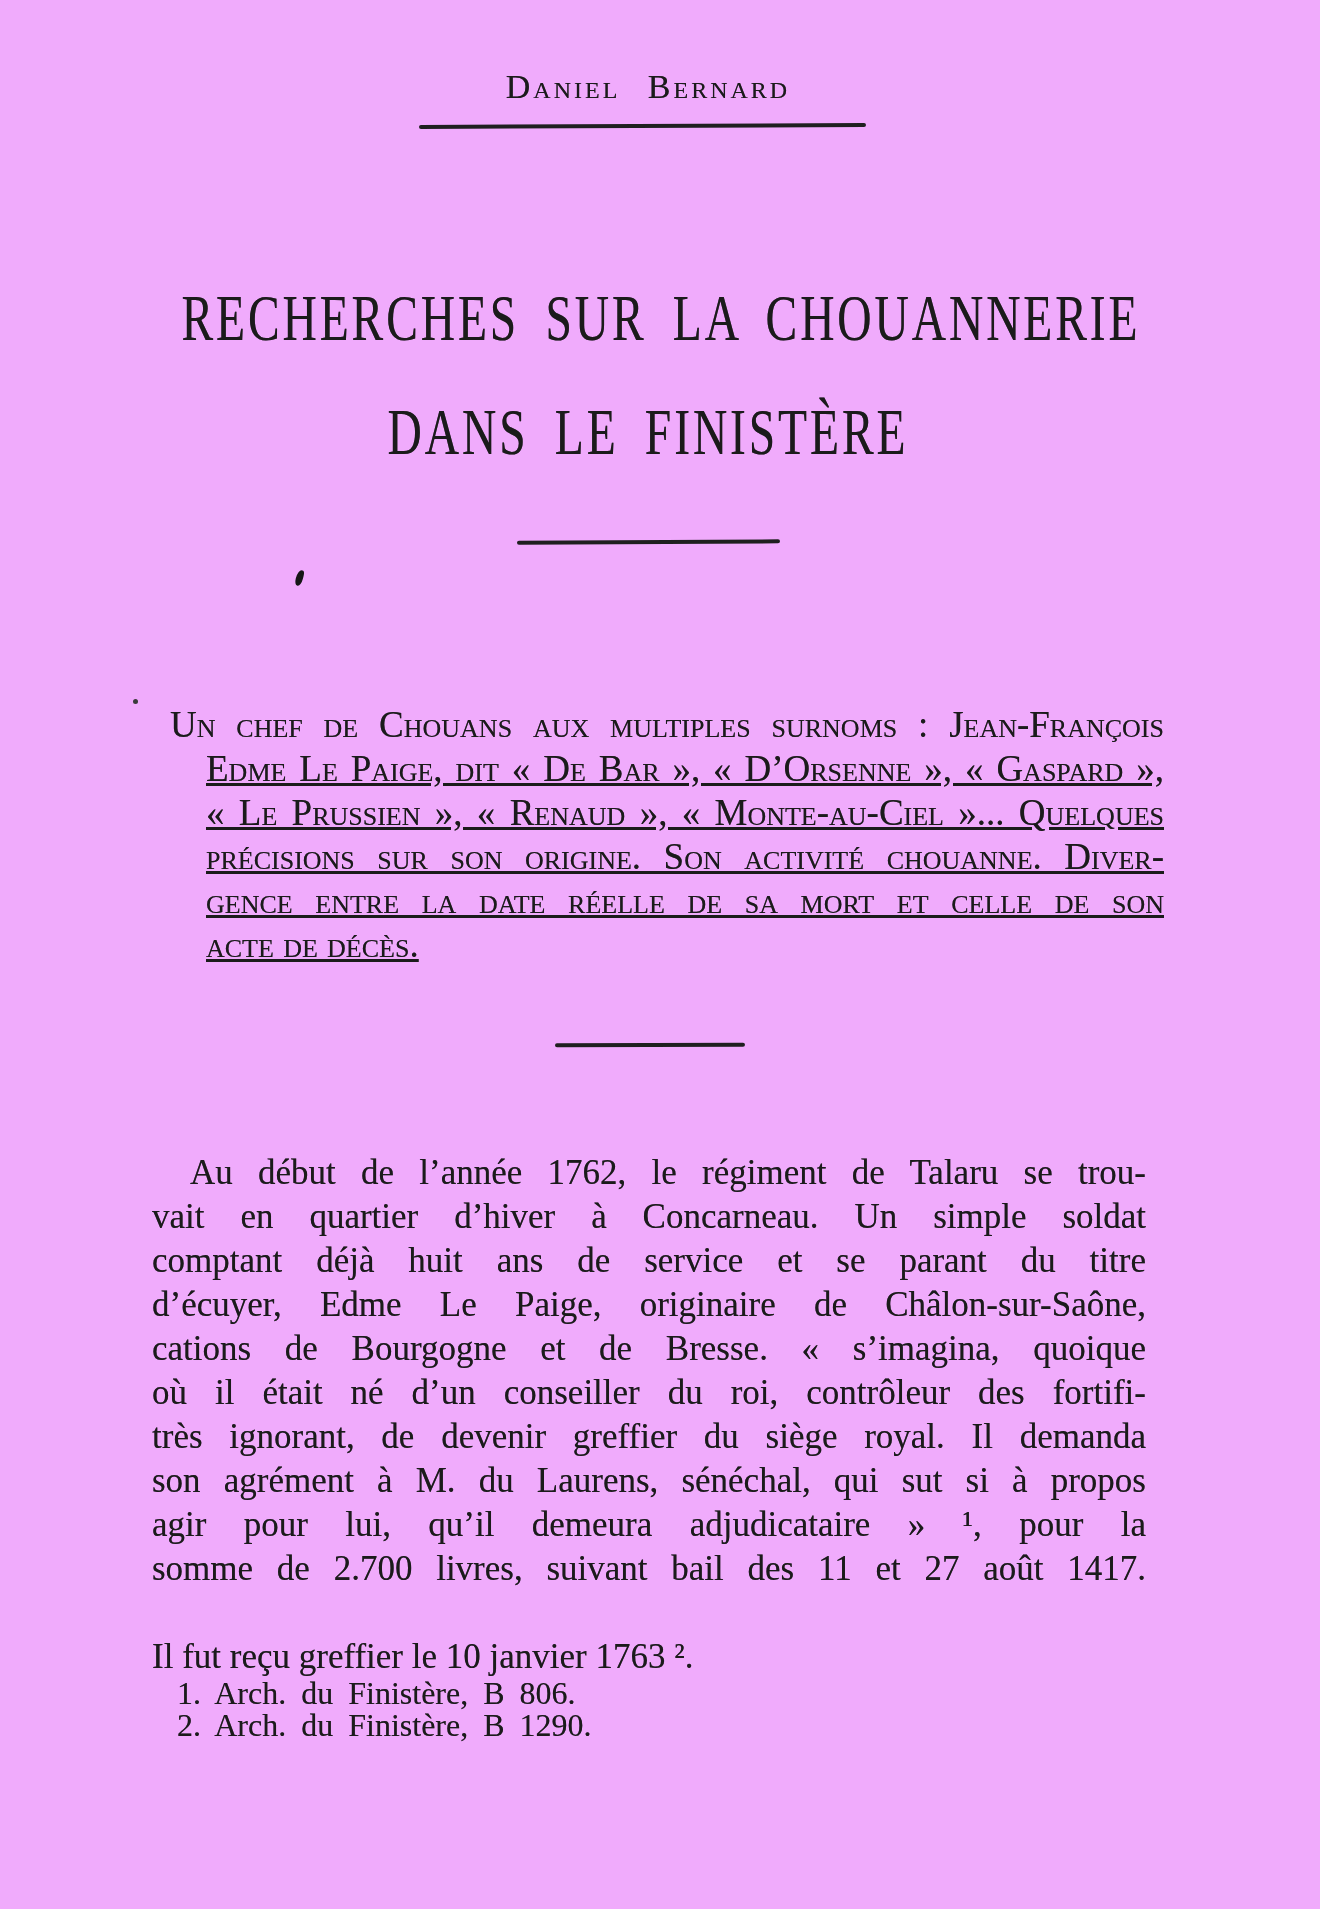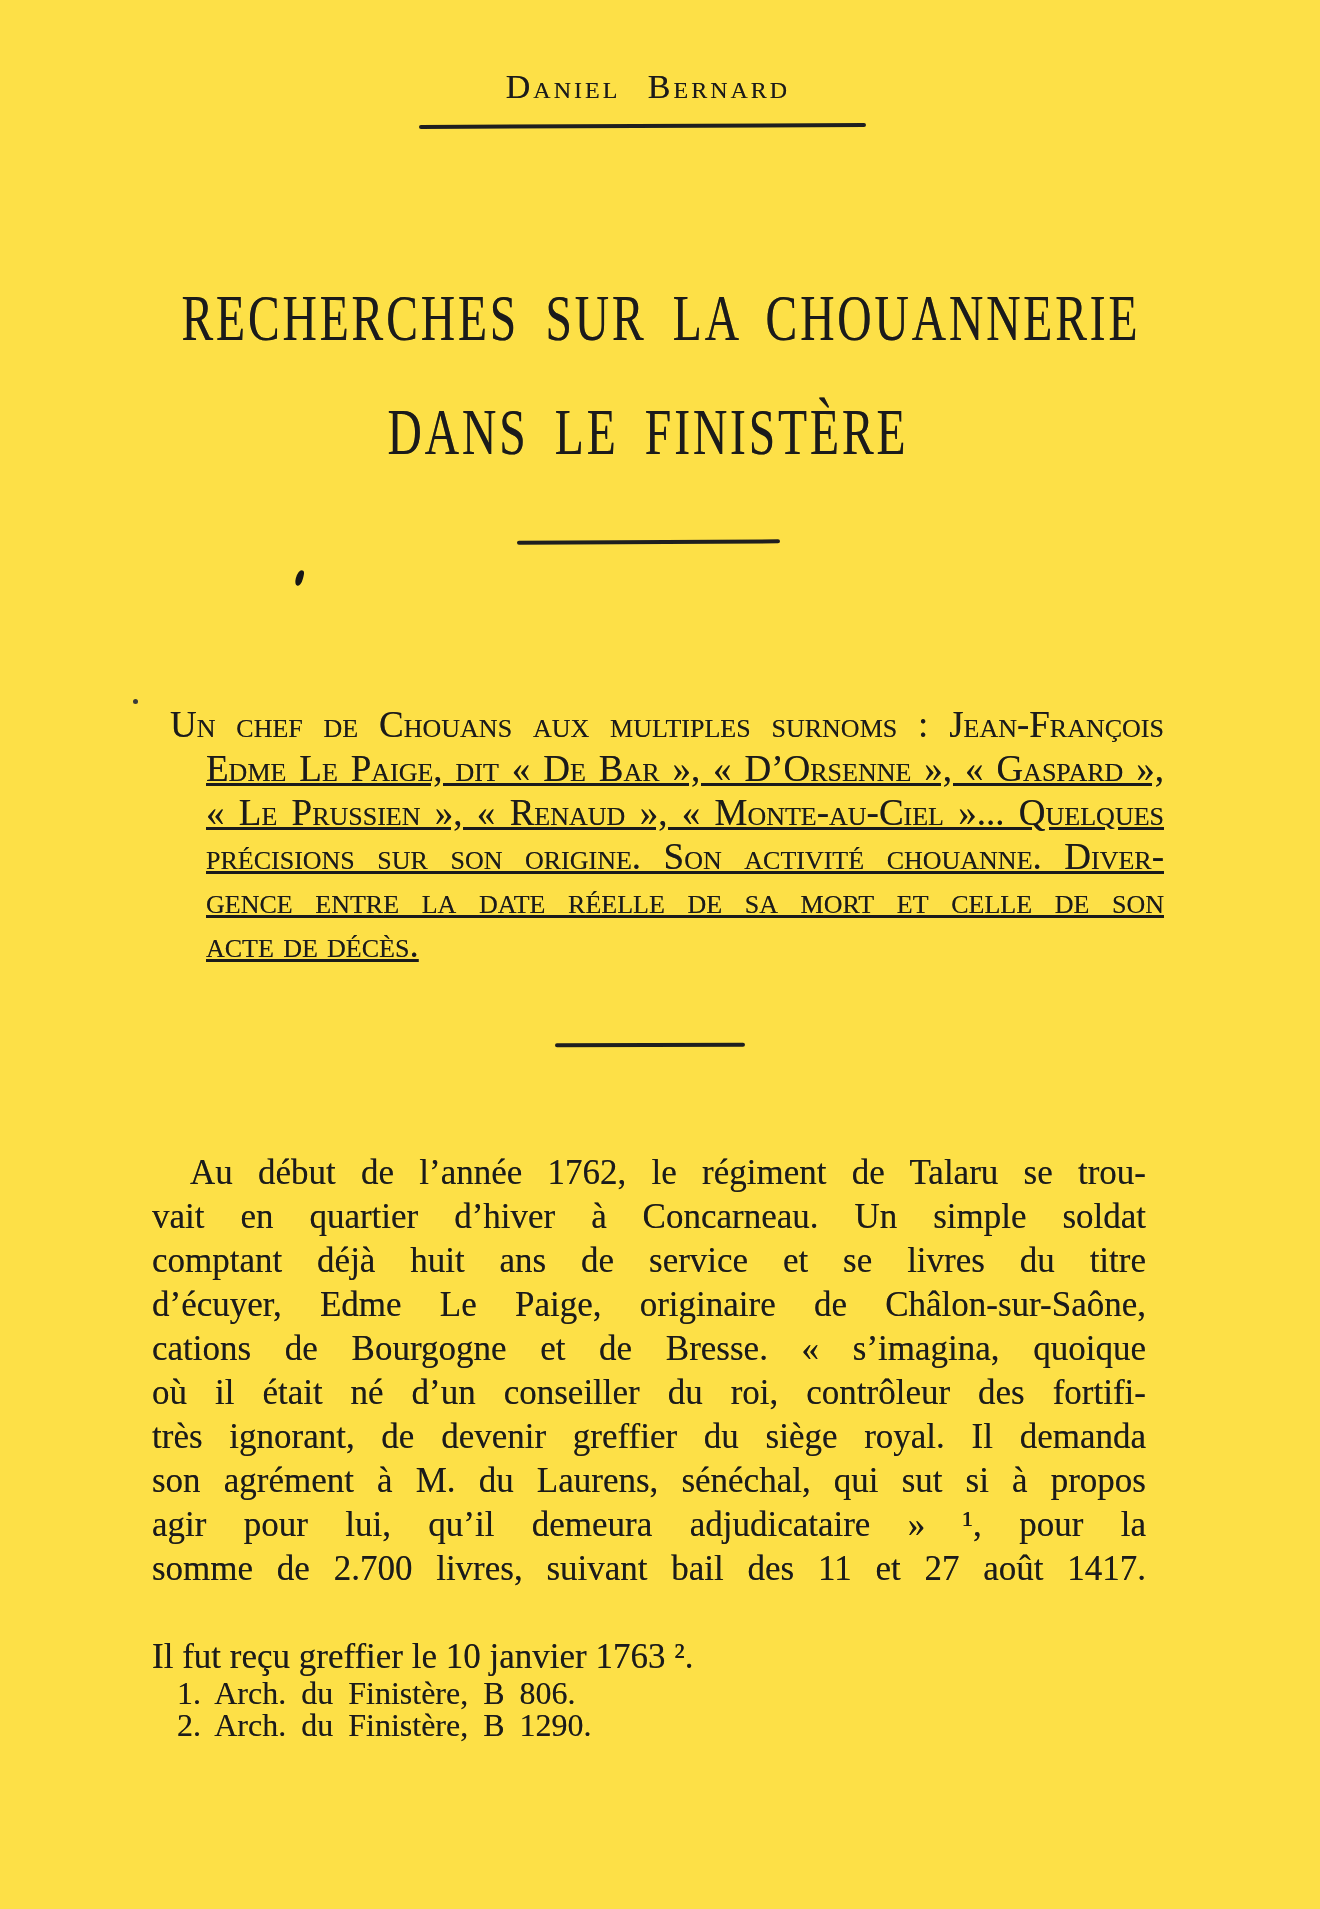--- a/index.html
+++ b/index.html
@@ -4,21 +4,21 @@
 <style>
   html, body {
     margin: 0;
     padding: 0;
     background: #ffffff;
   }
   .page {
     position: relative;
     width: 1320px;
     height: 1909px;
-    background: #fde047;
+    background: #f0abfc;
     font-family: "Liberation Serif", serif;
     color: #1b1b1b;
     overflow: hidden;
     text-shadow: 0 0 0.6px rgba(15,15,15,0.55);
   }
 
   
   .author {
     position: absolute;
     top: 67px;
@@ -161,21 +161,21 @@
     <div class="ln indent">précisions sur son origine. Son activité chouanne. Diver-</div>
     <div class="ln indent">gence entre la date réelle de sa mort et celle de son</div>
     <div class="ln indent last">acte de décès.</div>
   </div>
 
   <div class="rule rule-mid"></div>
 
   <div class="bodytext">
     <div class="ln first">Au début de l’année 1762, le régiment de Talaru se trou-</div>
     <div class="ln">vait en quartier d’hiver à Concarneau. Un simple soldat</div>
-    <div class="ln">comptant déjà huit ans de service et se livres du titre</div>
+    <div class="ln">comptant déjà huit ans de service et se parant du titre</div>
     <div class="ln">d’écuyer, Edme Le Paige, originaire de Châlon-sur-Saône,</div>
     <div class="ln">cations de Bourgogne et de Bresse. « s’imagina, quoique</div>
     <div class="ln">où il était né d’un conseiller du roi, contrôleur des fortifi-</div>
     <div class="ln">très ignorant, de devenir greffier du siège royal. Il demanda</div>
     <div class="ln">son agrément à M. du Laurens, sénéchal, qui sut si à propos</div>
     <div class="ln">agir pour lui, qu’il demeura adjudicataire » ¹, pour la</div>
     <div class="ln">somme de 2.700 livres, suivant bail des 11 et 27 août 1417.</div>
     <div class="ln last">Il fut reçu greffier le 10 janvier 1763 ².</div>
   </div>
 

